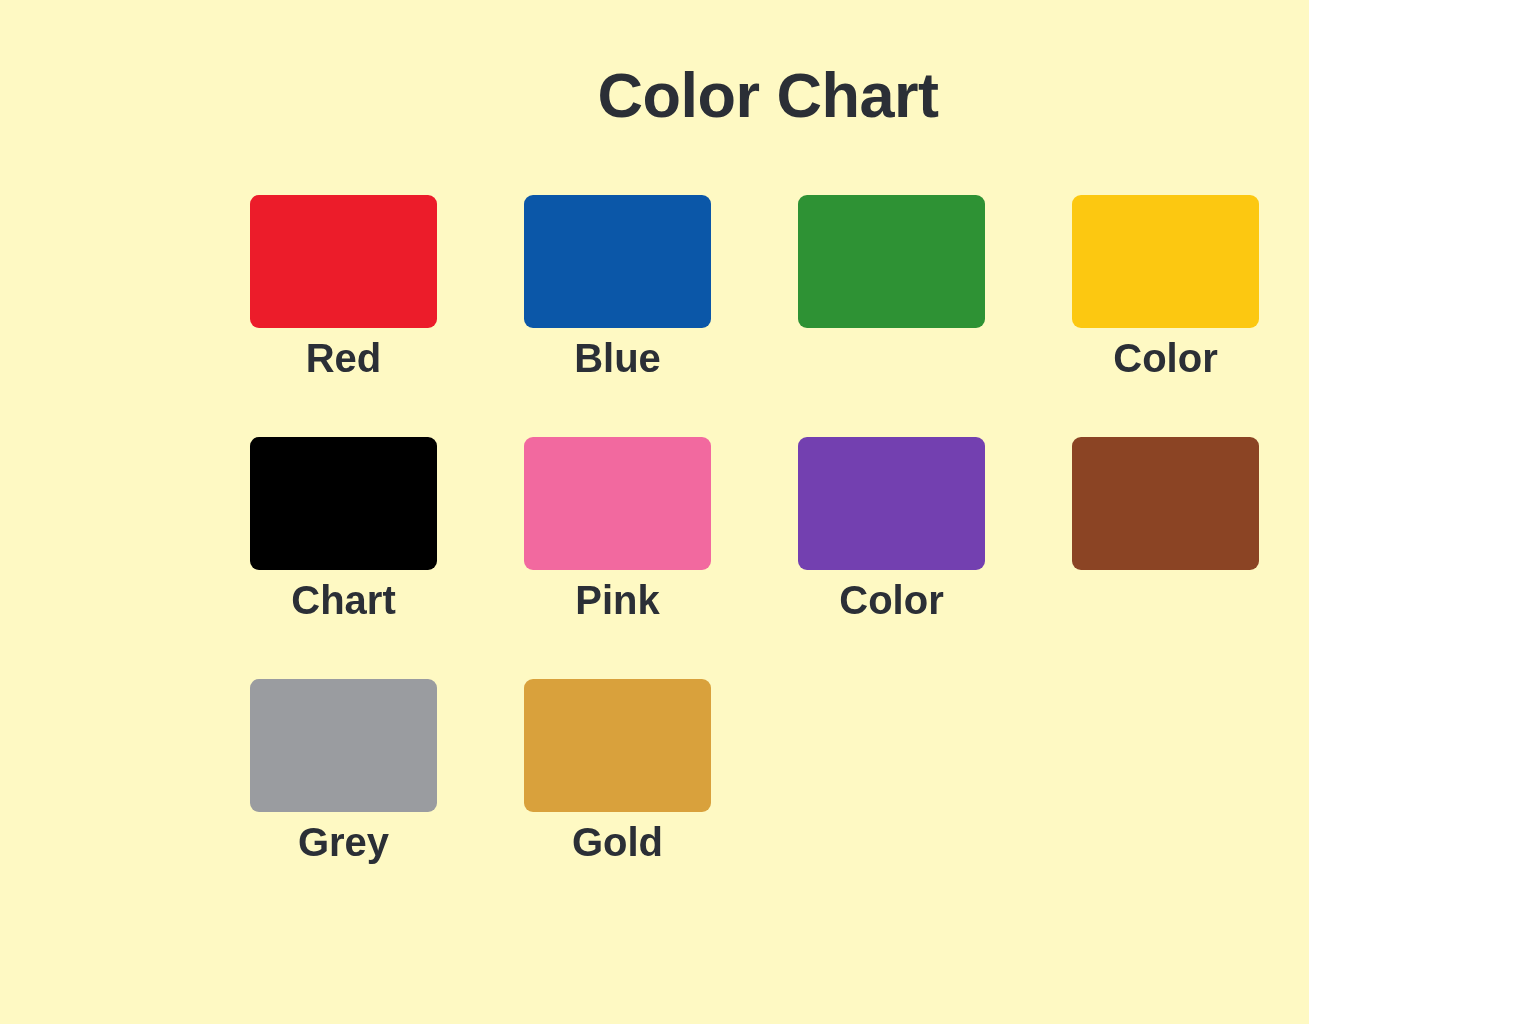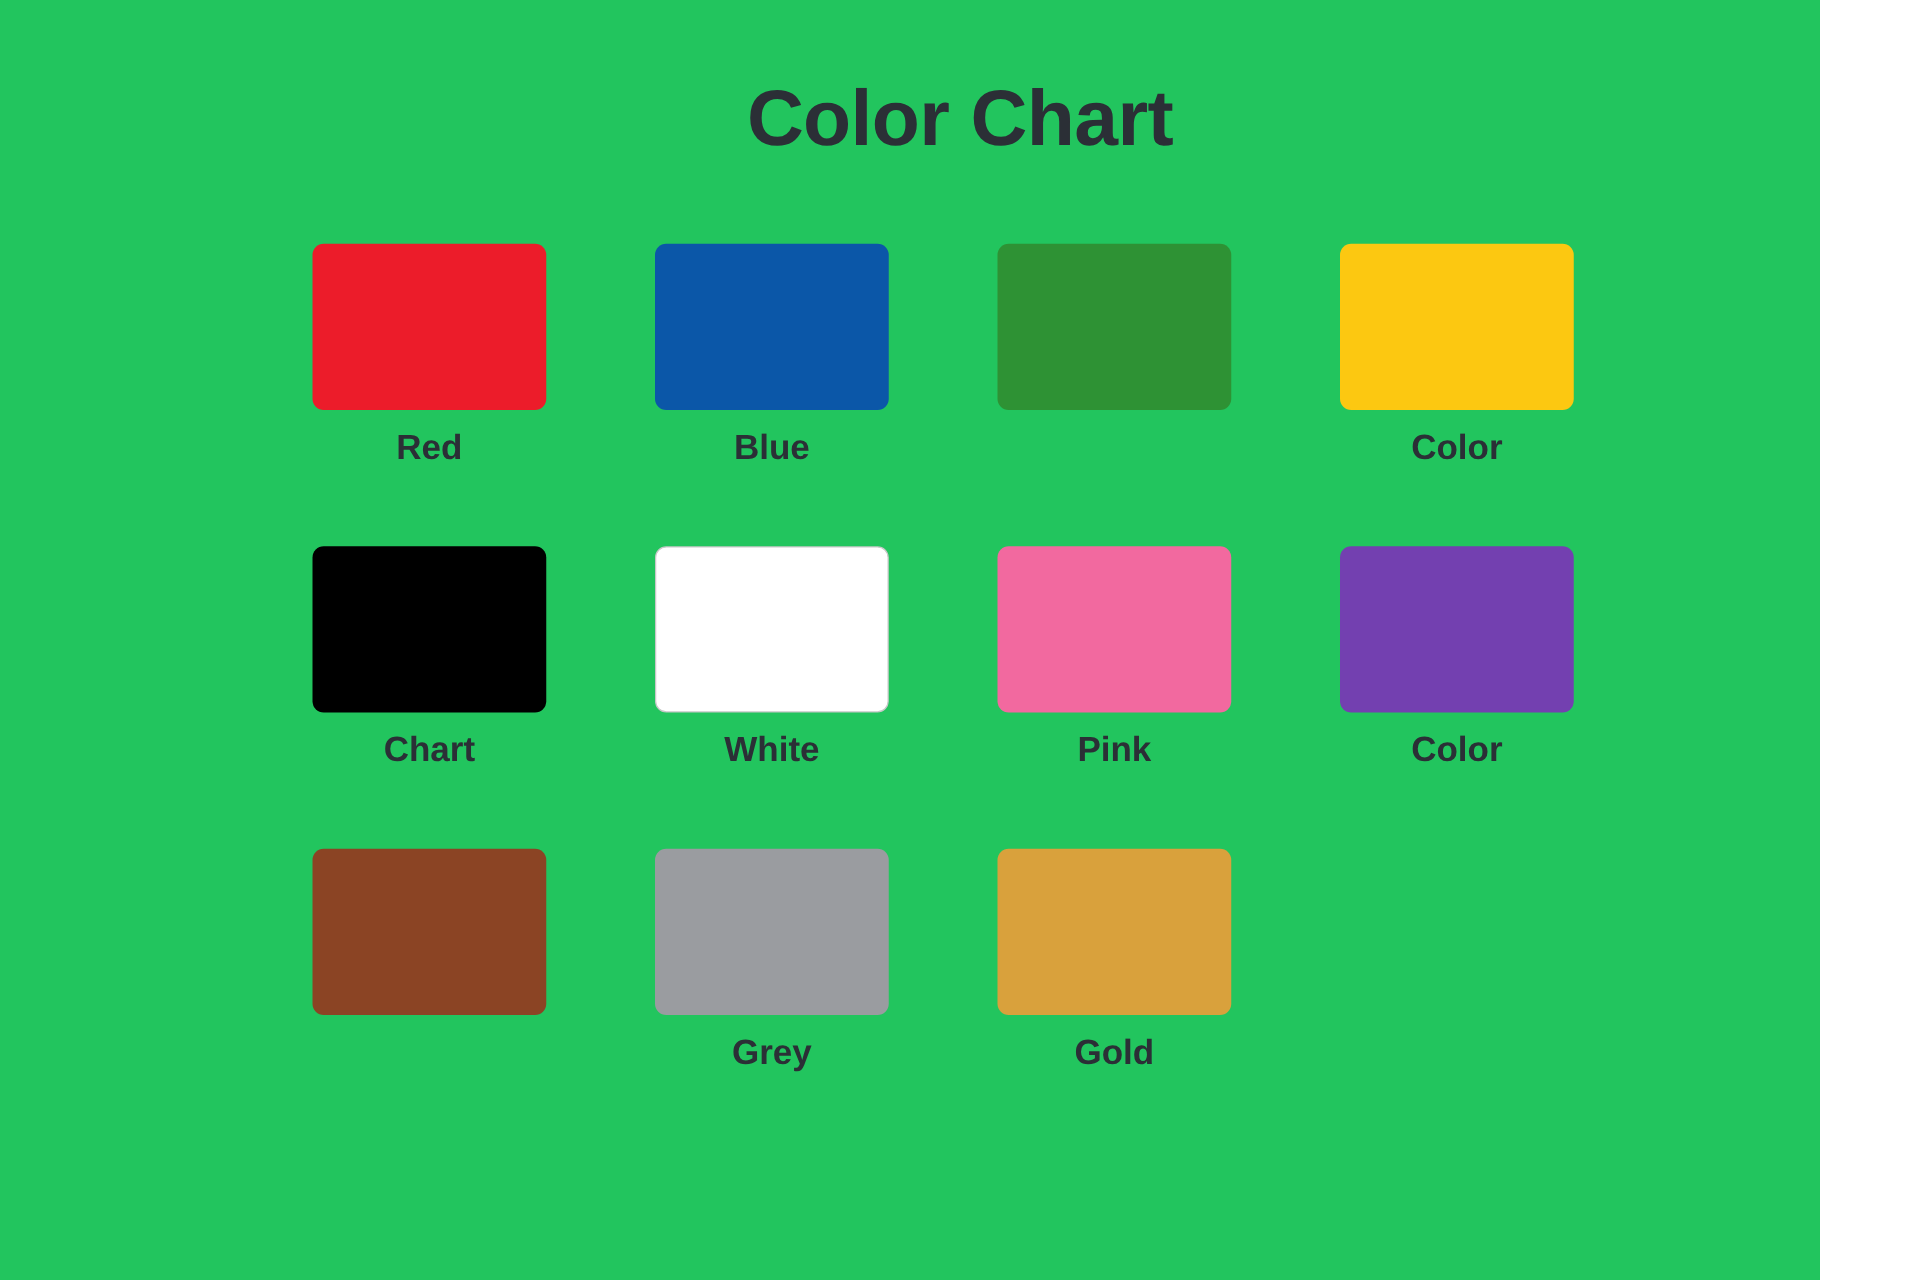--- a/index.html
+++ b/index.html
@@ -11,23 +11,23 @@
     width: 1536px;
     height: 1024px;
     background: #ffffff;
     font-family: "Liberation Sans", "DejaVu Sans", sans-serif;
     overflow: hidden;
     position: relative;
   }
 
   #chart-page {
     position: relative;
-    width: 1456px;
+    width: 1309px;
     height: 1024px;
-    background: #22c55e;
+    background: #fef9c3;
     box-sizing: border-box;
   }
 
   
   #chart-title {
     position: absolute;
     top: 54px;
     left: 0;
     width: 1536px;
     text-align: center;
@@ -71,21 +71,21 @@
   .swatch-chip.bordered {
     border: 1px solid #c8c8c8;
   }
 
   .swatch-label {
     position: absolute;
     left: -40px;
     width: 267px;
     top: 140px;
     text-align: center;
-    font-size: 28px;
+    font-size: 40px;
     line-height: 46px;
     font-weight: 700;
     color: #2b2f36;
     font-family: "Liberation Sans", "DejaVu Sans", sans-serif;
     white-space: nowrap;
   }
 </style>
 </head>
 <body>
 
@@ -107,24 +107,20 @@
       </div>
       <div class="swatch-cell">
         <div class="swatch-chip" style="background: rgb(252, 200, 17);"></div>
         <div class="swatch-label">Color</div>
       </div>
       <div class="swatch-cell">
         <div class="swatch-chip" style="background: rgb(0, 0, 0);"></div>
         <div class="swatch-label">Chart</div>
       </div>
       <div class="swatch-cell">
-        <div class="swatch-chip bordered" style="background: rgb(255, 255, 255);"></div>
-        <div class="swatch-label">White</div>
-      </div>
-      <div class="swatch-cell">
         <div class="swatch-chip" style="background: rgb(242, 105, 159);"></div>
         <div class="swatch-label">Pink</div>
       </div>
       <div class="swatch-cell">
         <div class="swatch-chip" style="background: rgb(115, 64, 176);"></div>
         <div class="swatch-label">Color</div>
       </div>
       <div class="swatch-cell">
         <div class="swatch-chip" style="background: rgb(139, 68, 36);"></div>
       </div>

